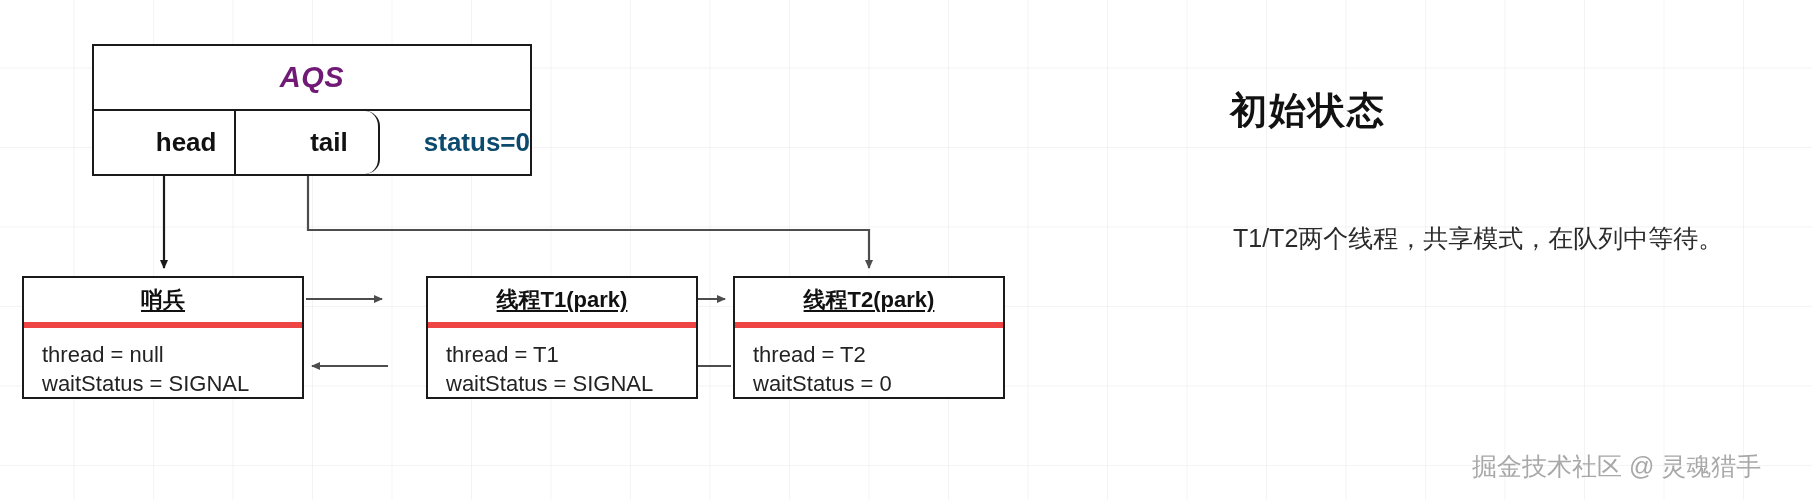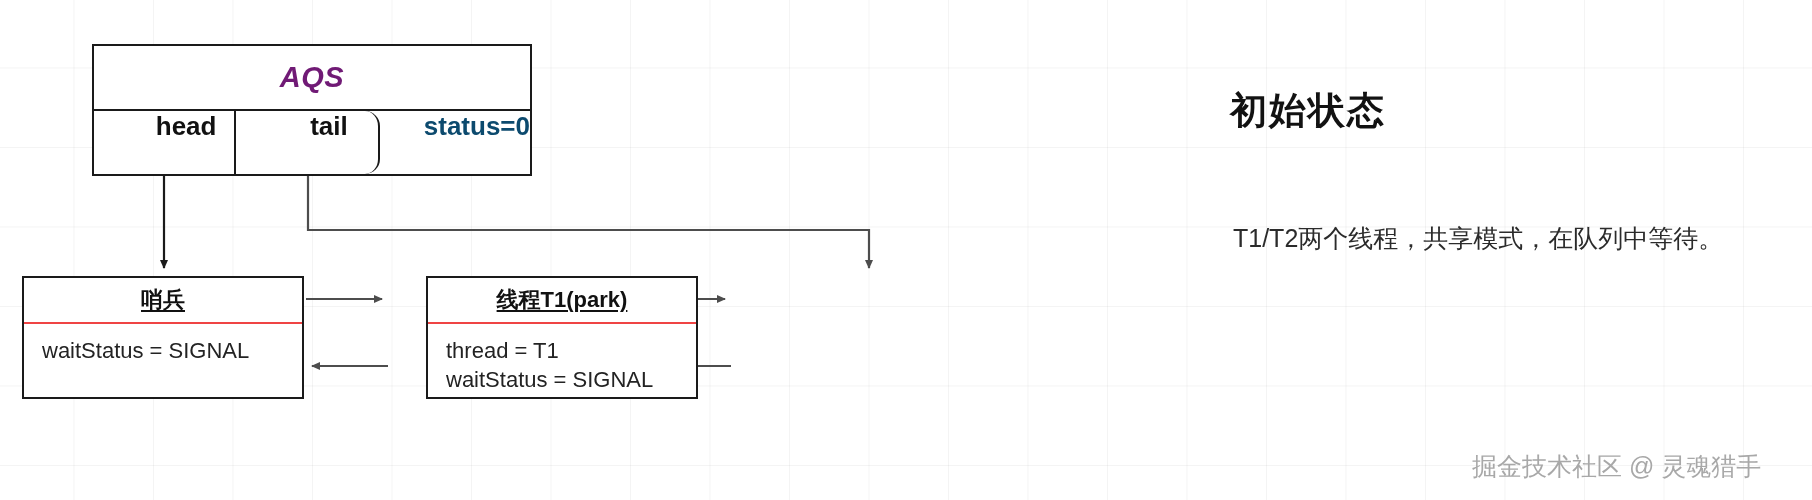--- a/index.html
+++ b/index.html
@@ -58,42 +58,42 @@
     font-size: 29px;
     color: #701a75;
     letter-spacing: 0.5px;
   }
   .aqs-cells {
     height: 63px;
     display: flex;
   }
   .aqs-cell {
     display: flex;
-    align-items: flex-start;
+    align-items: center;
     justify-content: center;
     font-weight: bold;
     font-size: 26px;
     color: #111111;
     box-sizing: border-box;
     margin-left: 44px;
   }
   .aqs-cell.head { width: 143px; border-right: 2px solid #1a1a1a; }
   .aqs-cell.tail { width: 145px; border-right: 2px solid #1a1a1a; border-radius: 15px; }
   .aqs-cell.status { flex: 1; color: #0c4a6e; }
 
   
   .node-box {
     position: absolute;
     border: 2px solid #1a1a1a;
     background: #ffffff;
     box-sizing: border-box;
   }
   .node-header {
     height: 44px;
-    border-bottom: 2px solid #ef4444;
+    border-bottom: 6px solid #ef4444;
     display: flex;
     align-items: center;
     justify-content: center;
   }
   .node-header-text {
     font-weight: bold;
     font-size: 22px;
     color: #111111;
     text-decoration: underline;
     text-underline-offset: 3px;
@@ -195,33 +195,43 @@
         <span>status=0</span>
       </div>
     </div>
   </div>
 
   <div class="node-box" id="node-sentinel">
     <div class="node-header">
       <span class="node-header-text">哨兵</span>
     </div>
     <div class="node-body">
+      <div class="node-line">thread = null</div>
       <div class="node-line">waitStatus = SIGNAL</div>
     </div>
   </div>
 
   <div class="node-box" id="node-t1">
     <div class="node-header">
       <span class="node-header-text">线程T1(park)</span>
     </div>
     <div class="node-body">
       <div class="node-line">thread = T1</div>
       <div class="node-line">waitStatus = SIGNAL</div>
     </div>
   </div>
 
+  <div class="node-box" id="node-t2">
+    <div class="node-header">
+      <span class="node-header-text">线程T2(park)</span>
+    </div>
+    <div class="node-body">
+      <div class="node-line">thread = T2</div>
+      <div class="node-line">waitStatus = 0</div>
+    </div>
+  </div>
 
   <div class="panel-title">初始状态</div>
   <div class="panel-desc">T1/T2两个线程，共享模式，在队列中等待。</div>
 
   <div class="watermark">掘金技术社区 @ 灵魂猎手</div>
 
 </div>
 
 </body></html>

